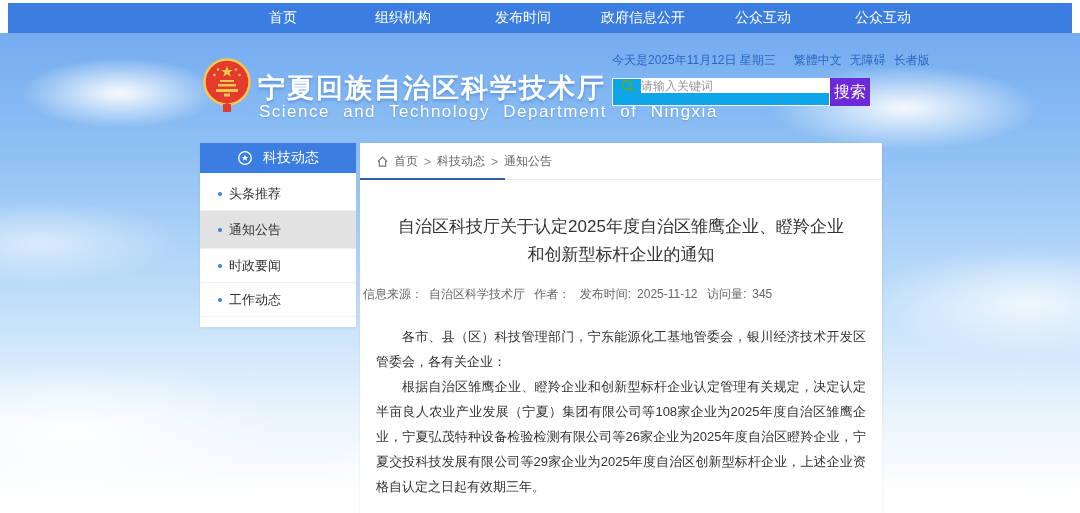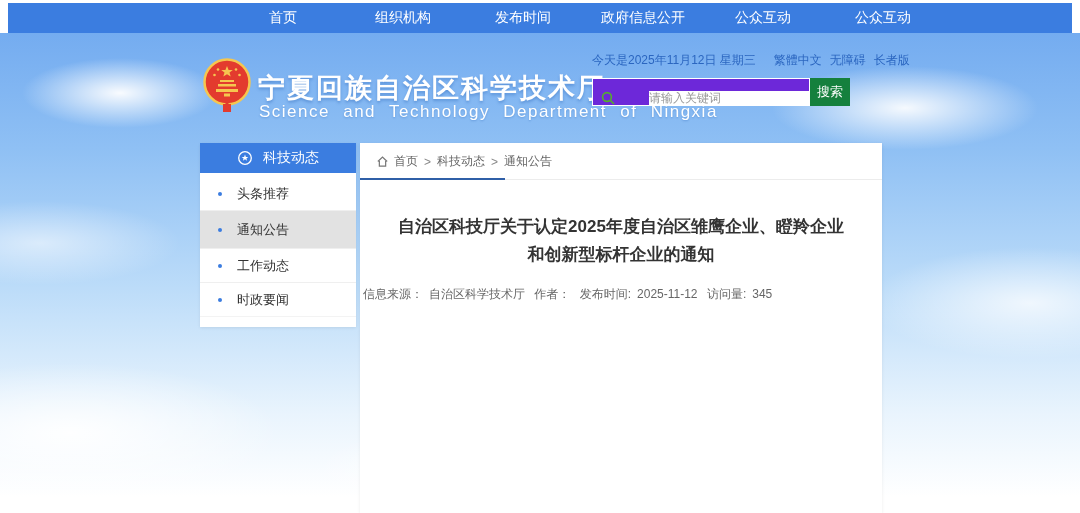--- a/index.html
+++ b/index.html
@@ -27,60 +27,60 @@
 
   
   .logo-wrap { position:absolute; left:203px; top:58px; width:48px; height:56px; }
   .site-title { position:absolute; left:258px; top:70px; color:#ffffff; font-size:27px;
     font-weight:bold; letter-spacing:2px; white-space:nowrap;
     text-shadow:0 2px 3px rgba(20,80,170,.35); }
   .site-subtitle { position:absolute; left:259px; top:102px; color:#ffffff; font-size:17px;
     letter-spacing:1.5px; word-spacing:7px; white-space:nowrap;
     text-shadow:0 1px 2px rgba(20,80,170,.3); }
 
-  .header-right { position:absolute; left:592px; top:52px; width:285px; }
+  .header-right { position:absolute; left:612px; top:52px; width:285px; }
   .date-row { display:flex; font-size:12px; color:#2b66c0; white-space:nowrap; }
   .date-text { margin-right:18px; }
   .lang-link { margin-right:8px; cursor:pointer; }
   .search-row { margin-top:9px; display:flex; height:28px; width:258px; }
-  .search-box { flex:1; background:#6d28d9; display:flex; align-items:flex-end;
-    border:1px solid #ffffff;gap:28px; }
+  .search-box { flex:1; background:#0ea5e9; display:flex; align-items:flex-start;
+    border:1px solid #ffffff; }
   .search-box svg { margin:0 6px 0 8px; flex:none; }
   .search-input { border:none; outline:none; flex:1; font-size:12px; color:#333;
     font-family:inherit; min-width:0; }
   .search-input::placeholder { color:#999; }
-  .search-btn { width:40px; border:none; background:#15803d; color:#ffffff;
-    font-size:13px; cursor:pointer; font-family:inherit; }
+  .search-btn { width:40px; border:none; background:#6d28d9; color:#ffffff;
+    font-size:16px; cursor:pointer; font-family:inherit; }
 
   
   .sidebar { position:absolute; left:200px; top:143px; width:156px; background:#ffffff;
     box-shadow:0 1px 3px rgba(0,0,0,.08); padding-bottom:10px; }
   .sidebar-header { height:30px; background:#3b7de0; color:#ffffff; display:flex;
     align-items:center; justify-content:center; font-size:14px; }
   .sidebar-header svg { margin-right:10px; }
   .side-list { padding-top:4px; }
   .side-item { height:34px; display:flex; align-items:center; padding-left:18px;
-    font-size:13px; color:#333333; border-bottom:1px solid #efefef; cursor:pointer;gap:8px; }
+    font-size:13px; color:#333333; border-bottom:1px solid #efefef; cursor:pointer; }
   .side-item:last-child { border-bottom:1px solid #f3f3f3; }
   .side-item.active { background:#e2e2e2; height:38px; }
   .bullet { width:4px; height:4px; border-radius:50%; background:#3b7de0; margin-right:7px; }
 
   
   .main { position:absolute; left:360px; top:143px; width:522px; height:370px;
     background:#ffffff; box-shadow:0 1px 3px rgba(0,0,0,.08); overflow:hidden; }
   .breadcrumb { display:flex; align-items:center; padding:10px 16px 8px; font-size:12px;
     color:#666666; }
   .breadcrumb svg { margin-right:5px; }
   .crumb { cursor:pointer; }
   .crumb-sep { margin:0 6px; color:#888; }
   .rule { position:relative; height:2px; margin:0; }
   .rule .gray { position:absolute; left:0; right:0; top:1px; height:1px; background:#ececec; }
   .rule .blue { position:absolute; left:0; top:0; width:145px; height:2px; background:#2f5fa7; }
 
-  .article-title { margin:33px 28px 0; text-align:center; font-size:17px; font-weight:bold;
+  .article-title { margin:33px 28px 0; text-align:center; font-size:17px; font-weight:normal;
     color:#333333; line-height:28px; }
   .article-meta { margin-top:17px; font-size:12px; color:#666666; }
   .article-meta span { margin:0 3px; }
   .article-body { margin-top:21px; padding:0 16px; font-size:13px; color:#333333;
     line-height:25px; text-align:justify; }
   .article-body p { text-indent:2em; }
 </style>
 </head>
 <body>
 
@@ -146,25 +146,25 @@
       <div class="side-item">
         <span class="bullet"></span>
         <span>头条推荐</span>
       </div>
       <div class="side-item active">
         <span class="bullet"></span>
         <span>通知公告</span>
       </div>
       <div class="side-item">
         <span class="bullet"></span>
+        <span>时政要闻</span>
+      </div>
+      <div class="side-item">
+        <span class="bullet"></span>
         <span>工作动态</span>
-      </div>
-      <div class="side-item">
-        <span class="bullet"></span>
-        <span>时政要闻</span>
       </div>
     </div>
   </div>
 
   <div class="main">
     <div class="breadcrumb">
       <svg width="13" height="13" viewBox="0 0 14 14">
         <path d="M2 7 L7 2.2 L12 7" fill="none" stroke="#777" stroke-width="1.3"></path>
         <path d="M3.6 6.4 V12 H10.4 V6.4" fill="none" stroke="#777" stroke-width="1.3"></path>
       </svg>
@@ -184,15 +184,19 @@
       <div>和创新型标杆企业的通知</div>
     </div>
 
     <div class="article-meta">
       <span>信息来源：</span><span>自治区科学技术厅</span>
       <span>作者：</span>
       <span>发布时间:</span><span>2025-11-12</span>
       <span>访问量:</span><span>345</span>
     </div>
 
+    <div class="article-body">
+      <p>各市、县（区）科技管理部门，宁东能源化工基地管委会，银川经济技术开发区管委会，各有关企业：</p>
+      <p>根据自治区雏鹰企业、瞪羚企业和创新型标杆企业认定管理有关规定，决定认定半亩良人农业产业发展（宁夏）集团有限公司等108家企业为2025年度自治区雏鹰企业，宁夏弘茂特种设备检验检测有限公司等26家企业为2025年度自治区瞪羚企业，宁夏交投科技发展有限公司等29家企业为2025年度自治区创新型标杆企业，上述企业资格自认定之日起有效期三年。</p>
+    </div>
 
   </div>
 </div>
 
 </body></html>

